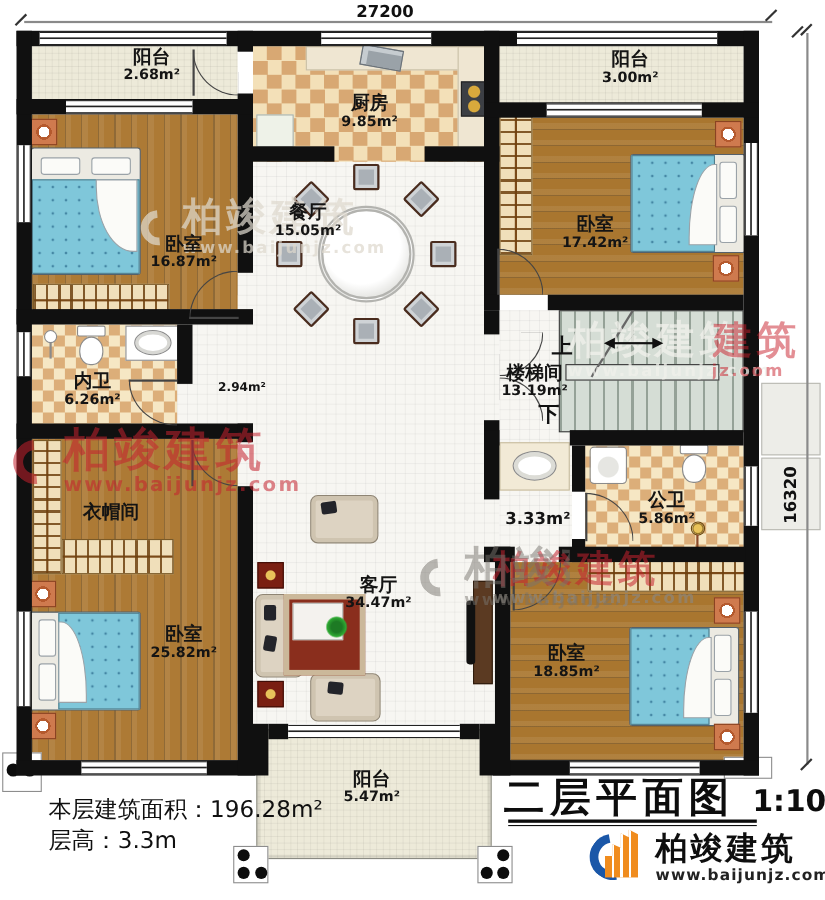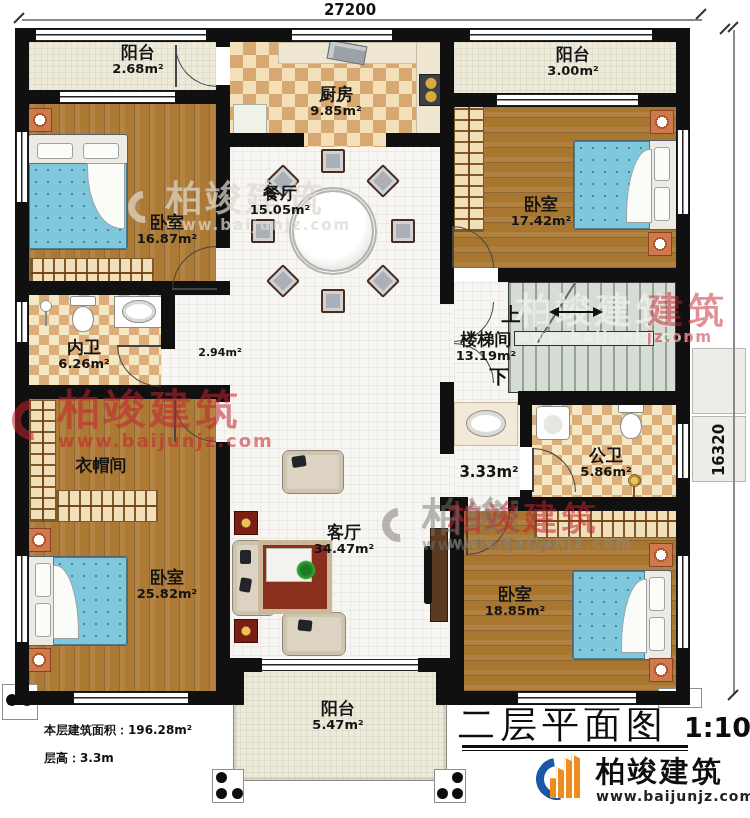--- a/index.html
+++ b/index.html
@@ -49,23 +49,23 @@
   .wm-url{line-height:1.2;letter-spacing:2px;font-size:15px;}
   .clip{overflow:hidden;}
   
   .dim-line{position:absolute;background:#8a8a8a;z-index:60;}
   .tick{position:absolute;width:14px;height:2px;background:#333;z-index:60;}
   .dim-text{position:absolute;z-index:60;font-weight:bold;color:#111;font-size:15px;transform:translate(-50%,-50%);}
   .post{position:absolute;z-index:24;background:#fff;border:1px solid #8d8d8d;}
   .dot{position:absolute;background:#0c0c0c;border-radius:50%;z-index:25;}
   .annex{position:absolute;z-index:5;background:#ededE8;border:1px solid #b8b8b2;}
   
-  .notes{position:absolute;z-index:61;font-weight:bold;color:#101010;font-size:12px;white-space:nowrap;}
+  .notes{position:absolute;z-index:61;font-weight:normal;color:#101010;font-size:21px;white-space:nowrap;}
   .title-row{position:absolute;z-index:61;display:flex;align-items:baseline;gap:16px;white-space:nowrap;}
-  .title-main{font-size:37px;font-weight:normal;letter-spacing:5px;color:#0d0d0d;}
+  .title-main{font-size:37px;font-weight:bold;letter-spacing:5px;color:#0d0d0d;}
   .title-scale{font-size:27px;font-weight:bold;color:#0d0d0d;}
   .rule{position:absolute;background:#0d0d0d;z-index:61;}
   .brand-name{position:absolute;z-index:61;font-size:29px;font-weight:bold;color:#0e0e0e;letter-spacing:3px;}
   .brand-site{position:absolute;z-index:61;font-size:14px;font-weight:bold;color:#222;letter-spacing:1px;}
 </style>
 </head>
 <body>
 
 <div id="plan">
 

